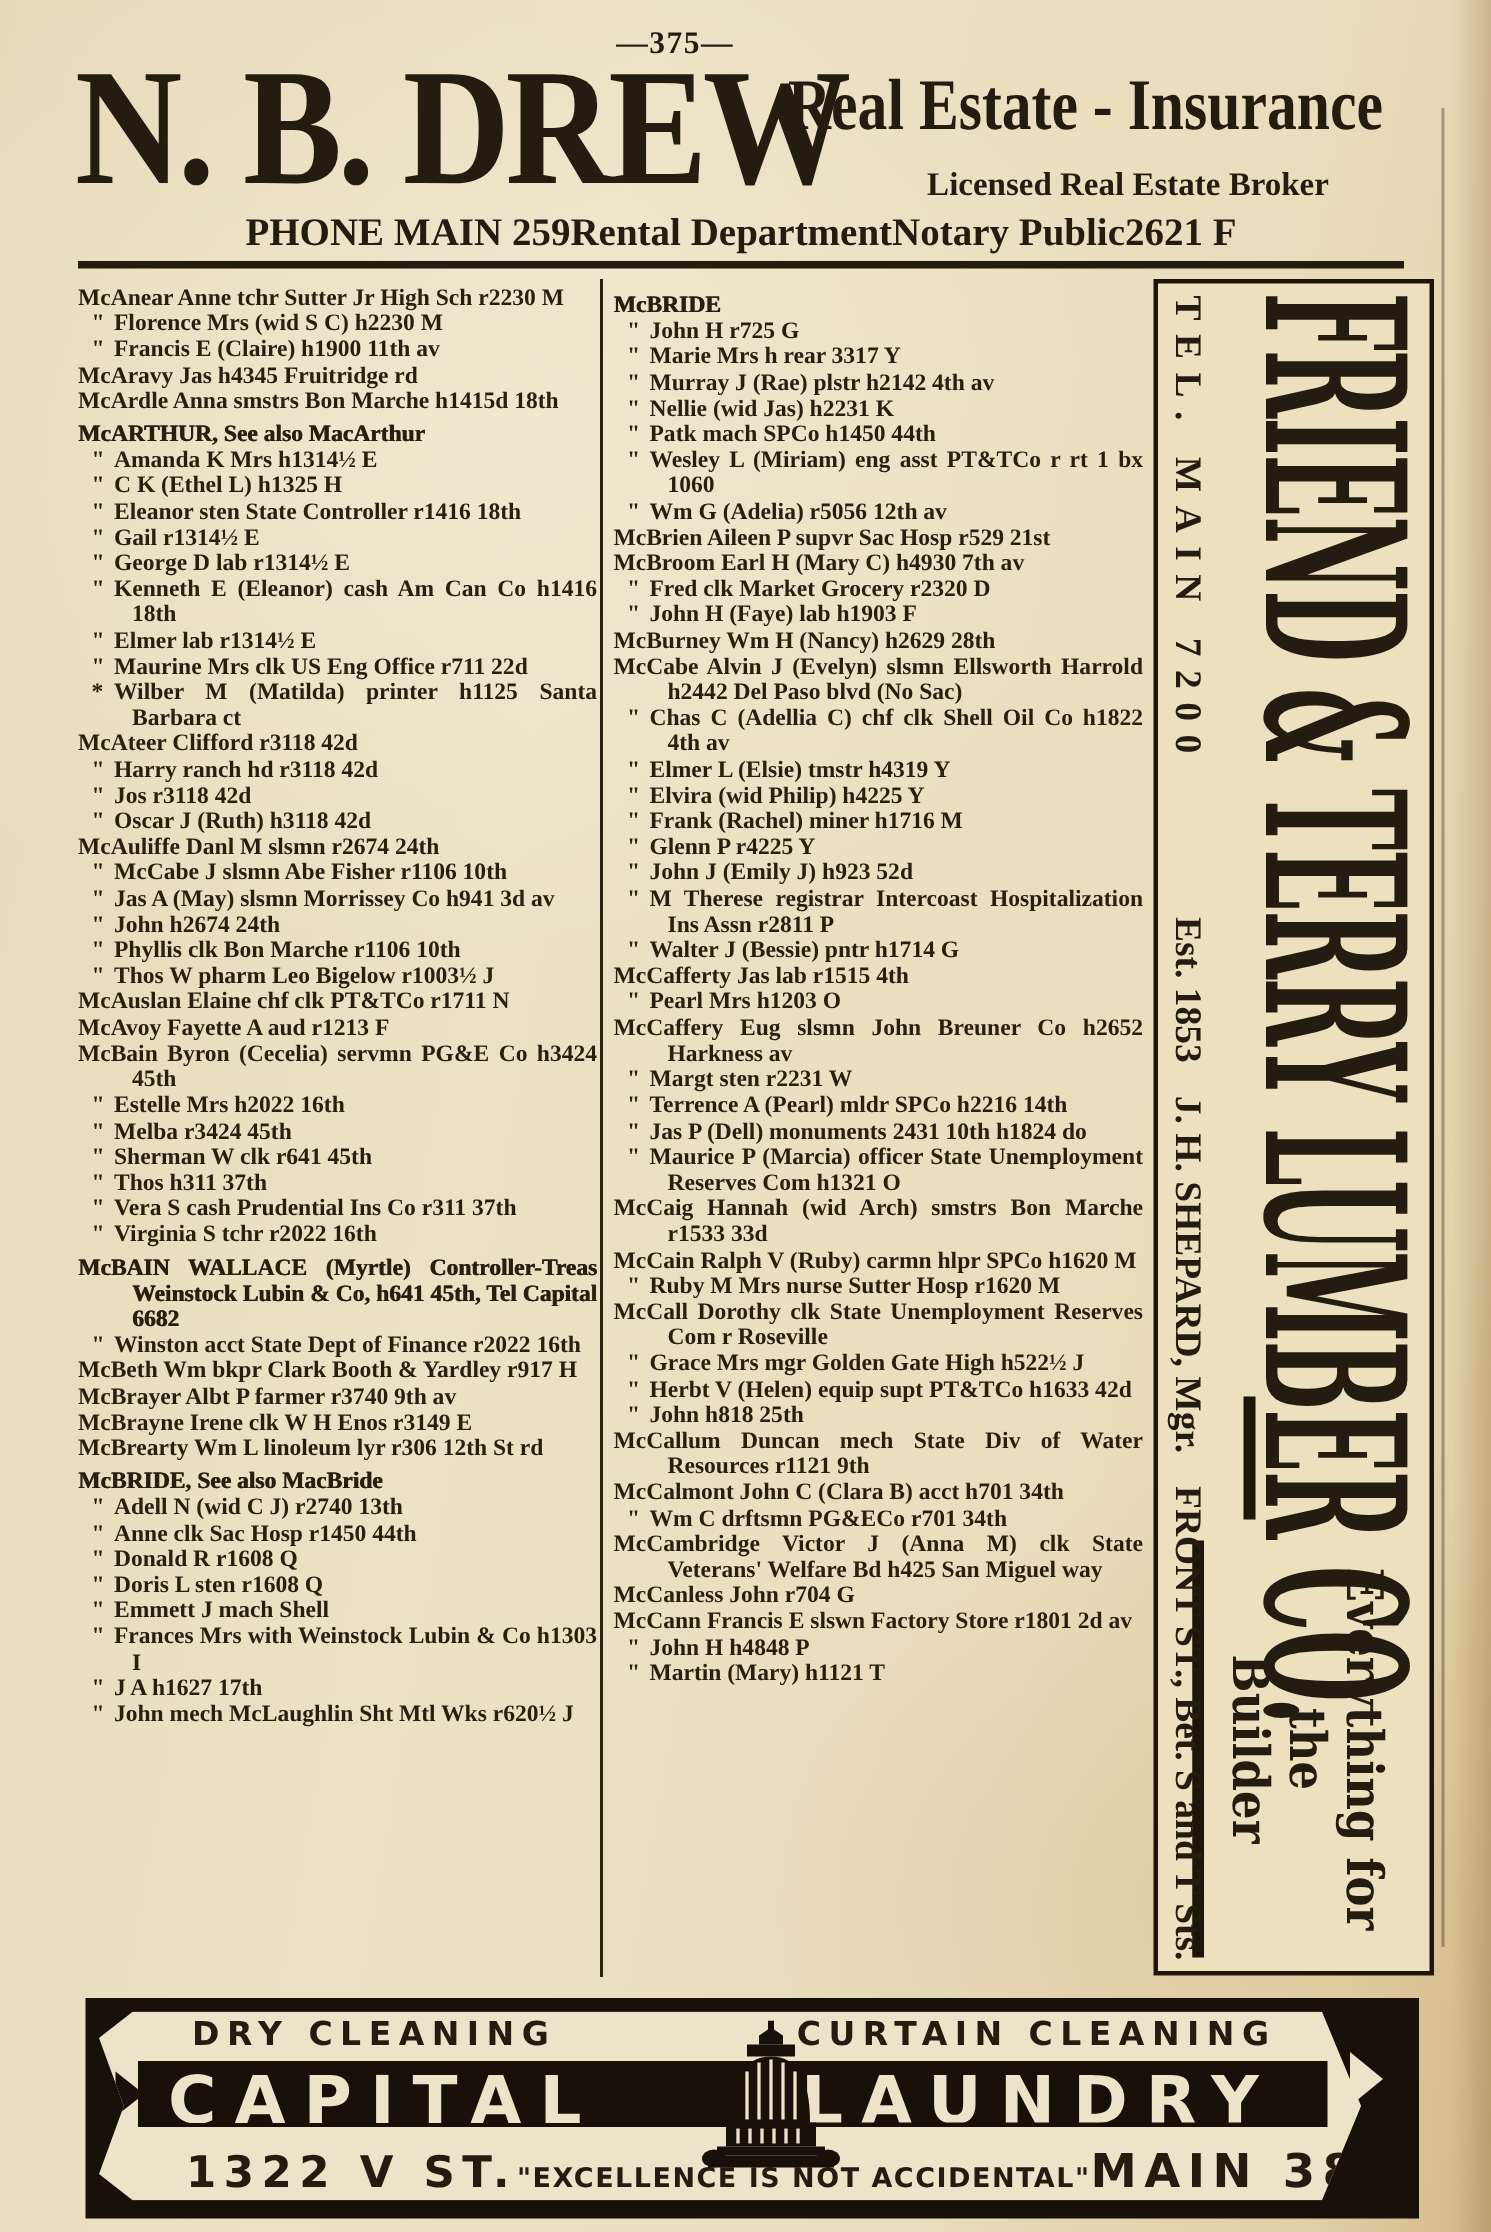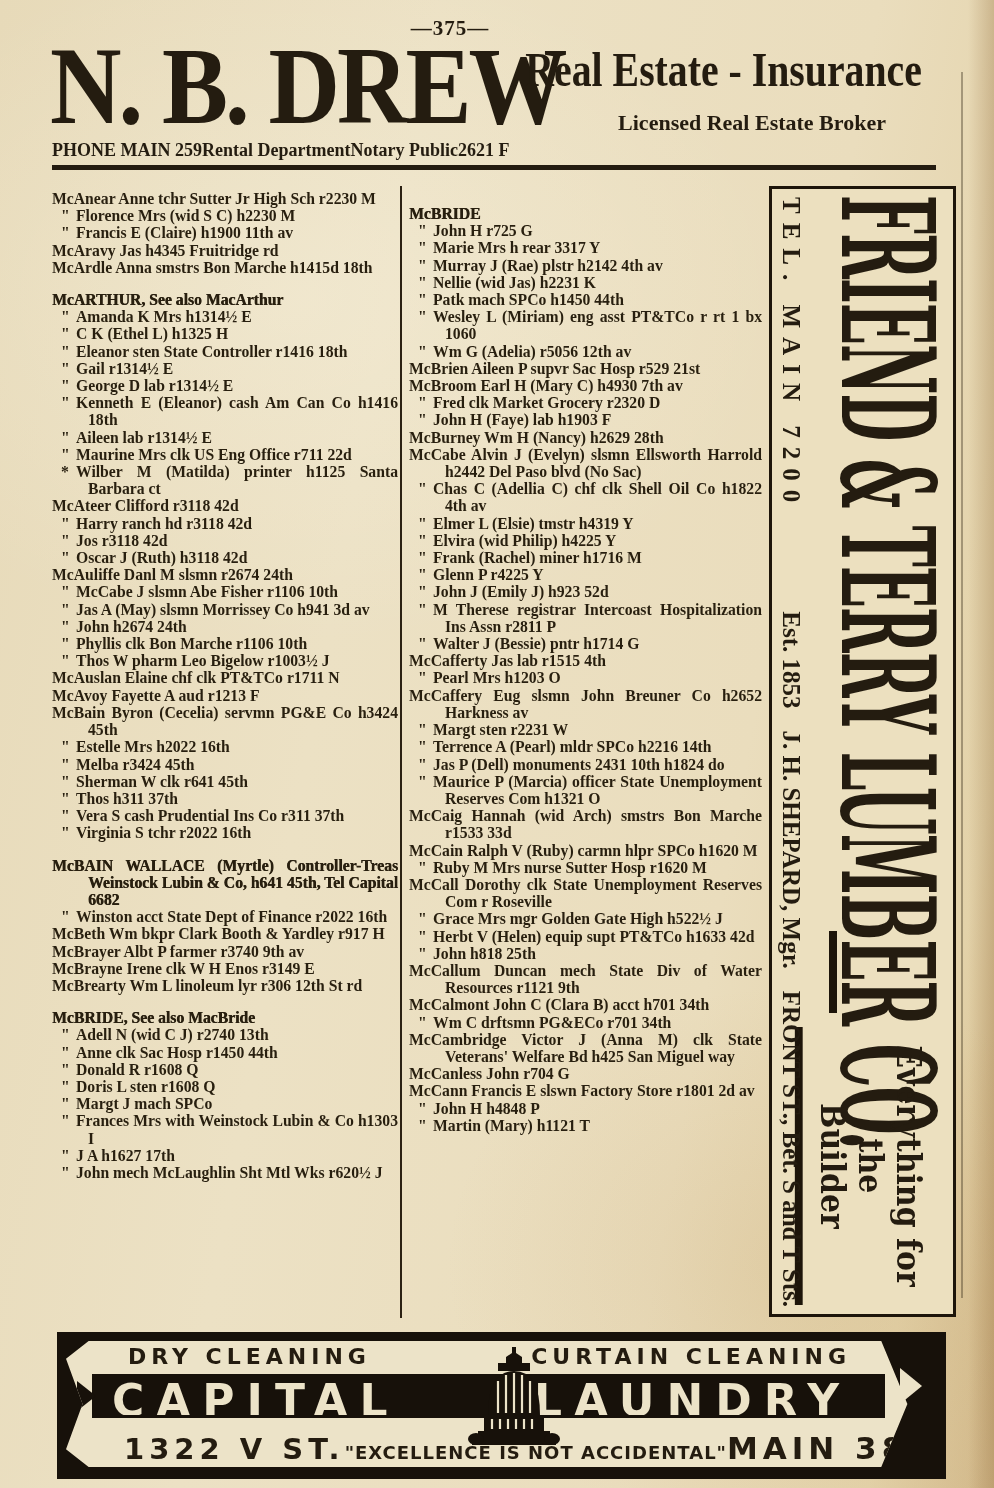--- a/index.html
+++ b/index.html
@@ -19,34 +19,34 @@
   .page-number { position:absolute; top:16px; left:0; width:900px; text-align:center;
     font-weight:700; font-size:21px; letter-spacing:1px; }
   .brand-name { position:absolute; left:50px; top:30px; font-weight:700; font-size:99px; line-height:1;
     letter-spacing:-3px; transform:scaleY(1.12); transform-origin:0 0; white-space:nowrap; }
   .brand-tagline { position:absolute; left:518px; top:46px; width:424px; text-align:center;
     font-weight:700; font-size:41px; line-height:1; white-space:nowrap;
     transform:scale(.97,1.18); transform-origin:0 0; }
   .brand-sub { position:absolute; left:556px; top:110px; width:392px; text-align:center;
     font-weight:700; font-size:22px; }
   .phone-row { position:absolute; left:52px; top:140px; width:884px; display:flex;
-    justify-content:flex-start; align-items:baseline;
-    font-weight:700; font-size:18px; border-bottom:5px solid #241c10; padding-bottom:4px; }
+    justify-content:center; align-items:baseline;
+    font-weight:700; font-size:26px; border-bottom:5px solid #241c10; padding-bottom:4px; }
   .phone-row span { white-space:nowrap; }
 
   
   .columns { position:absolute; left:52px; top:190px; width:712px; }
   .col { position:absolute; top:0; }
   .col-left  { left:0;    width:346px; }
   .col-right { left:357px; width:353px; }
   .column-divider { position:absolute; left:348px; top:-4px; height:1132px; width:2px; background:#2b2113; }
 
   .entry { margin:0; padding-left:36px; text-indent:-36px; text-align:justify;
     font-weight:700; font-size:15.7px; line-height:17.2px; color:#281f0f; }
-  .entry.b { margin-top:15px; text-shadow:.45px 0 0 currentColor; }
+  .entry.b { margin-top:5px; text-shadow:.45px 0 0 currentColor; }
   .entry .mark:empty { display:none; }
   .entry .mark { display:inline-block; width:24px; padding-left:9px; box-sizing:border-box; text-indent:0; }
 
   
   .lumber-ad { position:absolute; left:769px; top:186px; width:187px; height:1131px;
     border:3px solid #1d150a; box-sizing:border-box; background:#ece0bf; }
   .lumber-rot { position:absolute; left:181px; top:0; width:1125px; height:181px;
     transform:rotate(90deg); transform-origin:0 0; }
   .lumber-title { position:absolute; left:6px; top:2px; white-space:nowrap;
     font-family:"DejaVu Serif", serif; font-weight:900; font-size:64px; line-height:64px;
@@ -123,21 +123,21 @@
         <p class="entry"><span class="mark">"</span><span>C K (Ethel L) h1325 H</span></p>
 
         <p class="entry"><span class="mark">"</span><span>Eleanor sten State Controller r1416 18th</span></p>
 
         <p class="entry"><span class="mark">"</span><span>Gail r1314½ E</span></p>
 
         <p class="entry"><span class="mark">"</span><span>George D lab r1314½ E</span></p>
 
         <p class="entry"><span class="mark">"</span><span>Kenneth E (Eleanor) cash Am Can Co h1416 18th</span></p>
 
-        <p class="entry"><span class="mark">"</span><span>Aileen lab r1314½ E</span></p>
+        <p class="entry"><span class="mark">"</span><span>Elmer lab r1314½ E</span></p>
 
         <p class="entry"><span class="mark">"</span><span>Maurine Mrs clk US Eng Office r711 22d</span></p>
 
         <p class="entry"><span class="mark">*</span><span>Wilber M (Matilda) printer h1125 Santa Barbara ct</span></p>
 
         <p class="entry"><span>McAteer Clifford r3118 42d</span></p>
 
         <p class="entry"><span class="mark">"</span><span>Harry ranch hd r3118 42d</span></p>
 
         <p class="entry"><span class="mark">"</span><span>Jos r3118 42d</span></p>
@@ -189,21 +189,21 @@
         <p class="entry b"><span>McBRIDE, See also MacBride</span></p>
 
         <p class="entry"><span class="mark">"</span><span>Adell N (wid C J) r2740 13th</span></p>
 
         <p class="entry"><span class="mark">"</span><span>Anne clk Sac Hosp r1450 44th</span></p>
 
         <p class="entry"><span class="mark">"</span><span>Donald R r1608 Q</span></p>
 
         <p class="entry"><span class="mark">"</span><span>Doris L sten r1608 Q</span></p>
 
-        <p class="entry"><span class="mark">"</span><span>Margt J mach SPCo</span></p>
+        <p class="entry"><span class="mark">"</span><span>Emmett J mach Shell</span></p>
 
         <p class="entry"><span class="mark">"</span><span>Frances Mrs with Weinstock Lubin &amp; Co h1303 I</span></p>
 
         <p class="entry"><span class="mark">"</span><span>J A h1627 17th</span></p>
 
         <p class="entry"><span class="mark">"</span><span>John mech McLaughlin Sht Mtl Wks r620½ J</span></p>
       </div>
     <div class="column-divider"></div>
     <div class="col col-right">
 

